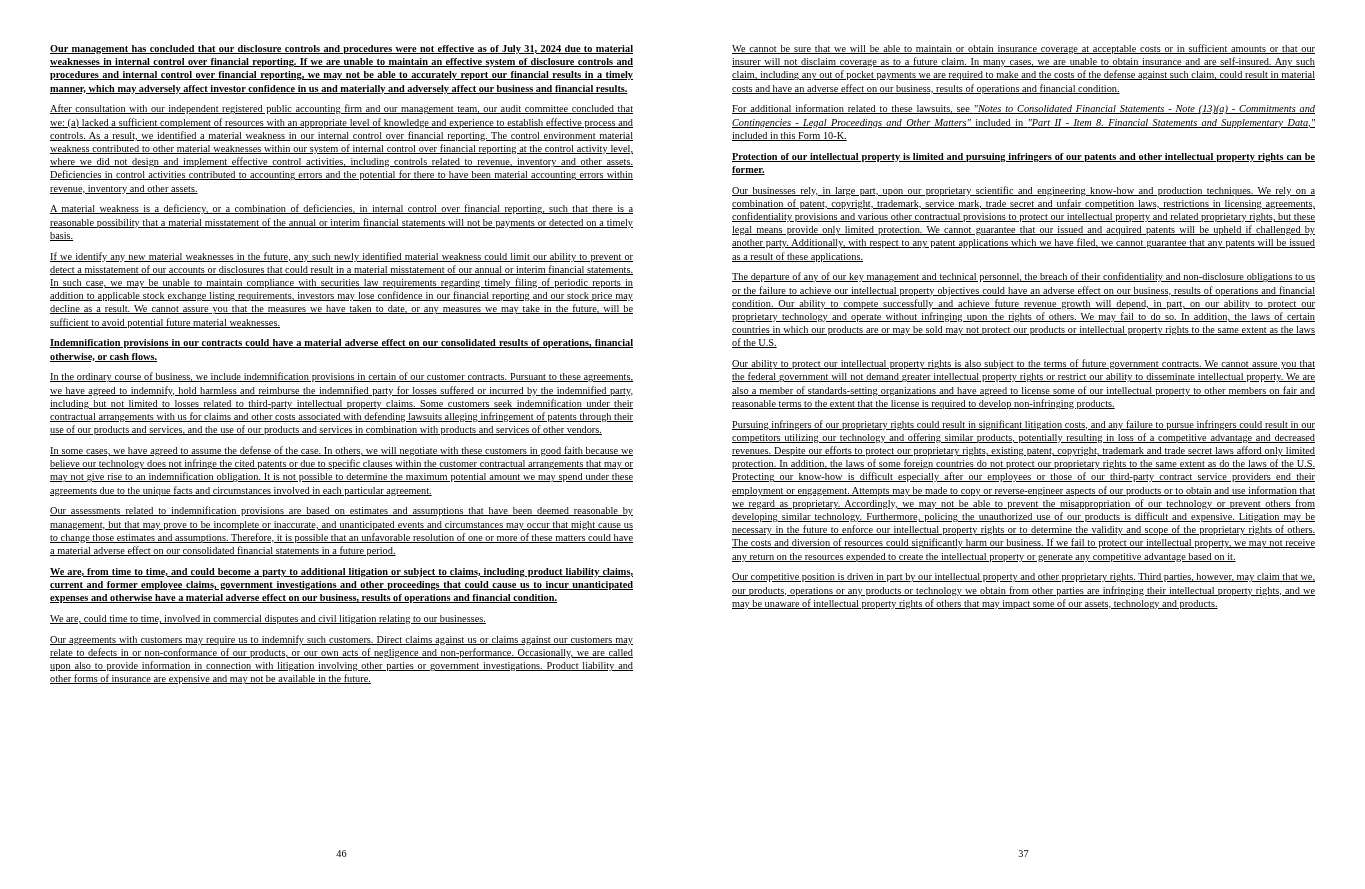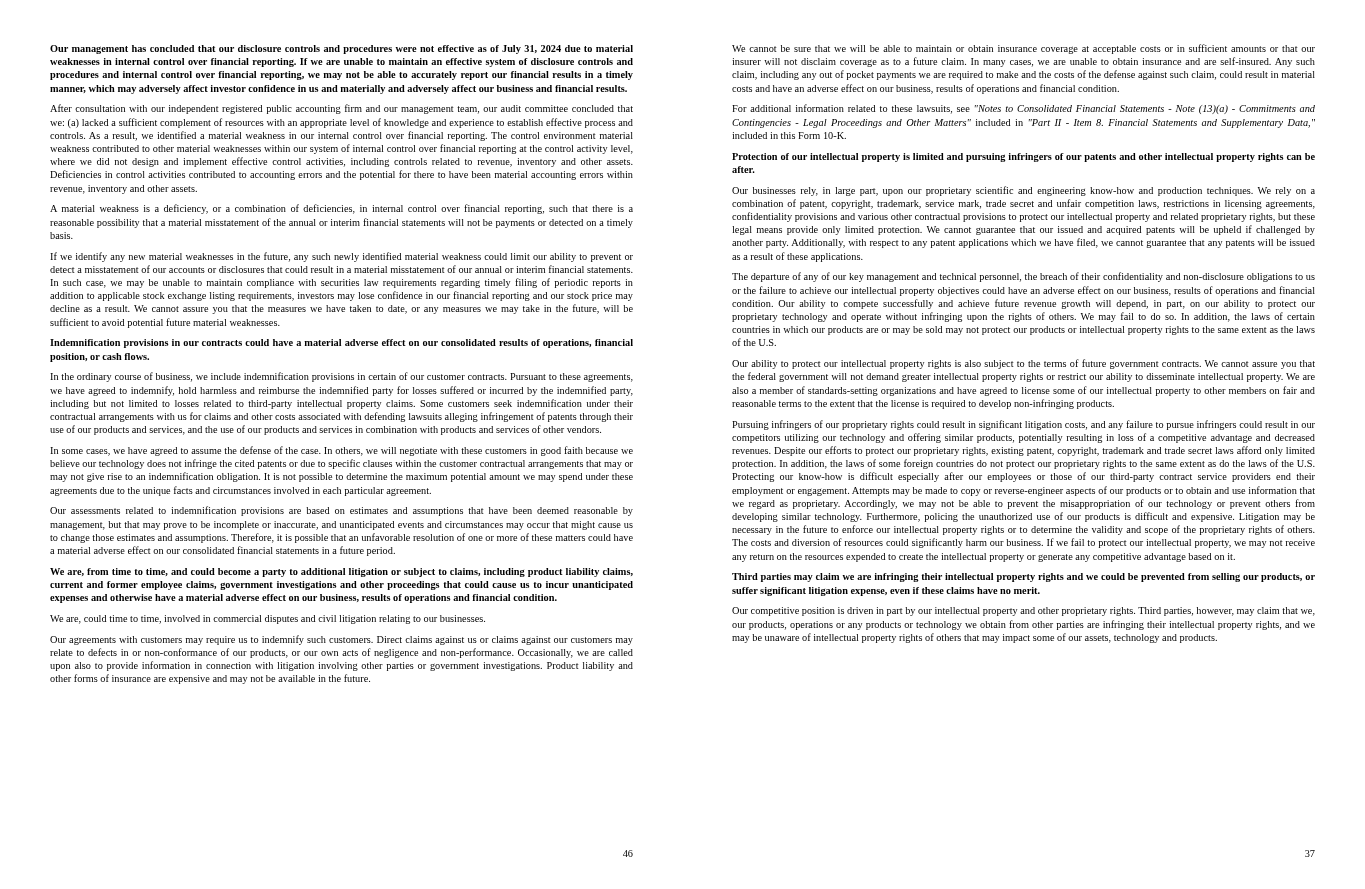--- a/index.html
+++ b/index.html
@@ -10,70 +10,70 @@
     font-family: "Liberation Serif", "DejaVu Serif", serif;
     color: #000000;
     overflow: hidden;
   }
   .spread {
     display: flex;
     width: 1365px;
     height: 889px;
     padding: 42px 49px 0 50px;
     gap: 99px;
+    text-decoration: underline;
   }
   .page {
     position: relative;
     width: 583px;
     flex: 0 0 583px;
   }
   .page-body {
     font-size: 10.3px;
     line-height: 13.2px;
     text-align: justify;
   }
   .para { margin: 0 0 7.6px 0; }
   .para.bold { font-weight: bold; }
   .italic { font-style: italic; }
   .page-number {
     position: absolute;
     top: 806px;
     left: 0;
     right: 0;
-    text-align: right;
+    text-align: center;
     font-size: 10.3px;
   }
 </style>
 </head>
 <body>
 
 <div class="spread">
   <div class="page">
     <div class="page-body">
         <p class="para bold">Our management has concluded that our disclosure controls and procedures were not effective as of July 31, 2024 due to material weaknesses in internal control over financial reporting. If we are unable to maintain an effective system of disclosure controls and procedures and internal control over financial reporting, we may not be able to accurately report our financial results in a timely manner, which may adversely affect investor confidence in us and materially and adversely affect our business and financial results.</p>
         <p class="para">After consultation with our independent registered public accounting firm and our management team, our audit committee concluded that we: (a) lacked a sufficient complement of resources with an appropriate level of knowledge and experience to establish effective process and controls. As a result, we identified a material weakness in our internal control over financial reporting. The control environment material weakness contributed to other material weaknesses within our system of internal control over financial reporting at the control activity level, where we did not design and implement effective control activities, including controls related to revenue, inventory and other assets. Deficiencies in control activities contributed to accounting errors and the potential for there to have been material accounting errors within revenue, inventory and other assets.</p>
         <p class="para">A material weakness is a deficiency, or a combination of deficiencies, in internal control over financial reporting, such that there is a reasonable possibility that a material misstatement of the annual or interim financial statements will not be payments or detected on a timely basis.</p>
         <p class="para">If we identify any new material weaknesses in the future, any such newly identified material weakness could limit our ability to prevent or detect a misstatement of our accounts or disclosures that could result in a material misstatement of our annual or interim financial statements. In such case, we may be unable to maintain compliance with securities law requirements regarding timely filing of periodic reports in addition to applicable stock exchange listing requirements, investors may lose confidence in our financial reporting and our stock price may decline as a result. We cannot assure you that the measures we have taken to date, or any measures we may take in the future, will be sufficient to avoid potential future material weaknesses.</p>
-        <p class="para bold">Indemnification provisions in our contracts could have a material adverse effect on our consolidated results of operations, financial position, or cash flows.</p>
+        <p class="para bold">Indemnification provisions in our contracts could have a material adverse effect on our consolidated results of operations, financial otherwise, or cash flows.</p>
         <p class="para">In the ordinary course of business, we include indemnification provisions in certain of our customer contracts. Pursuant to these agreements, we have agreed to indemnify, hold harmless and reimburse the indemnified party for losses suffered or incurred by the indemnified party, including but not limited to losses related to third-party intellectual property claims. Some customers seek indemnification under their contractual arrangements with us for claims and other costs associated with defending lawsuits alleging infringement of patents through their use of our products and services, and the use of our products and services in combination with products and services of other vendors.</p>
         <p class="para">In some cases, we have agreed to assume the defense of the case. In others, we will negotiate with these customers in good faith because we believe our technology does not infringe the cited patents or due to specific clauses within the customer contractual arrangements that may or may not give rise to an indemnification obligation. It is not possible to determine the maximum potential amount we may spend under these agreements due to the unique facts and circumstances involved in each particular agreement.</p>
         <p class="para">Our assessments related to indemnification provisions are based on estimates and assumptions that have been deemed reasonable by management, but that may prove to be incomplete or inaccurate, and unanticipated events and circumstances may occur that might cause us to change those estimates and assumptions. Therefore, it is possible that an unfavorable resolution of one or more of these matters could have a material adverse effect on our consolidated financial statements in a future period.</p>
         <p class="para bold">We are, from time to time, and could become a party to additional litigation or subject to claims, including product liability claims, current and former employee claims, government investigations and other proceedings that could cause us to incur unanticipated expenses and otherwise have a material adverse effect on our business, results of operations and financial condition.</p>
         <p class="para">We are, could time to time, involved in commercial disputes and civil litigation relating to our businesses.</p>
         <p class="para">Our agreements with customers may require us to indemnify such customers. Direct claims against us or claims against our customers may relate to defects in or non-conformance of our products, or our own acts of negligence and non-performance. Occasionally, we are called upon also to provide information in connection with litigation involving other parties or government investigations. Product liability and other forms of insurance are expensive and may not be available in the future.</p>
       </div>
     <div class="page-number">46</div>
   </div>
   <div class="page">
     <div class="page-body">
         <p class="para">We cannot be sure that we will be able to maintain or obtain insurance coverage at acceptable costs or in sufficient amounts or that our insurer will not disclaim coverage as to a future claim. In many cases, we are unable to obtain insurance and are self-insured. Any such claim, including any out of pocket payments we are required to make and the costs of the defense against such claim, could result in material costs and have an adverse effect on our business, results of operations and financial condition.</p>
         <p class="para"><span class="">For additional information related to these lawsuits, see </span><span class="italic">"Notes to Consolidated Financial Statements - Note (13)(a) - Commitments and Contingencies - Legal Proceedings and Other Matters"</span><span class=""> included in </span><span class="italic">"Part II - Item 8. Financial Statements and Supplementary Data,"</span><span class=""> included in this Form 10-K.</span></p>
-        <p class="para bold">Protection of our intellectual property is limited and pursuing infringers of our patents and other intellectual property rights can be after.</p>
+        <p class="para bold">Protection of our intellectual property is limited and pursuing infringers of our patents and other intellectual property rights can be former.</p>
         <p class="para">Our businesses rely, in large part, upon our proprietary scientific and engineering know-how and production techniques. We rely on a combination of patent, copyright, trademark, service mark, trade secret and unfair competition laws, restrictions in licensing agreements, confidentiality provisions and various other contractual provisions to protect our intellectual property and related proprietary rights, but these legal means provide only limited protection. We cannot guarantee that our issued and acquired patents will be upheld if challenged by another party. Additionally, with respect to any patent applications which we have filed, we cannot guarantee that any patents will be issued as a result of these applications.</p>
         <p class="para">The departure of any of our key management and technical personnel, the breach of their confidentiality and non-disclosure obligations to us or the failure to achieve our intellectual property objectives could have an adverse effect on our business, results of operations and financial condition. Our ability to compete successfully and achieve future revenue growth will depend, in part, on our ability to protect our proprietary technology and operate without infringing upon the rights of others. We may fail to do so. In addition, the laws of certain countries in which our products are or may be sold may not protect our products or intellectual property rights to the same extent as the laws of the U.S.</p>
         <p class="para">Our ability to protect our intellectual property rights is also subject to the terms of future government contracts. We cannot assure you that the federal government will not demand greater intellectual property rights or restrict our ability to disseminate intellectual property. We are also a member of standards-setting organizations and have agreed to license some of our intellectual property to other members on fair and reasonable terms to the extent that the license is required to develop non-infringing products.</p>
         <p class="para">Pursuing infringers of our proprietary rights could result in significant litigation costs, and any failure to pursue infringers could result in our competitors utilizing our technology and offering similar products, potentially resulting in loss of a competitive advantage and decreased revenues. Despite our efforts to protect our proprietary rights, existing patent, copyright, trademark and trade secret laws afford only limited protection. In addition, the laws of some foreign countries do not protect our proprietary rights to the same extent as do the laws of the U.S. Protecting our know-how is difficult especially after our employees or those of our third-party contract service providers end their employment or engagement. Attempts may be made to copy or reverse-engineer aspects of our products or to obtain and use information that we regard as proprietary. Accordingly, we may not be able to prevent the misappropriation of our technology or prevent others from developing similar technology. Furthermore, policing the unauthorized use of our products is difficult and expensive. Litigation may be necessary in the future to enforce our intellectual property rights or to determine the validity and scope of the proprietary rights of others. The costs and diversion of resources could significantly harm our business. If we fail to protect our intellectual property, we may not receive any return on the resources expended to create the intellectual property or generate any competitive advantage based on it.</p>
-        <p class="para bold">Third parties may claim we are infringing their intellectual property rights and we could be prevented from selling our products, or suffer significant litigation expense, even if these claims have no merit.</p>
         <p class="para">Our competitive position is driven in part by our intellectual property and other proprietary rights. Third parties, however, may claim that we, our products, operations or any products or technology we obtain from other parties are infringing their intellectual property rights, and we may be unaware of intellectual property rights of others that may impact some of our assets, technology and products.</p>
       </div>
     <div class="page-number">37</div>
   </div>
 </div>
 
 </body></html>

